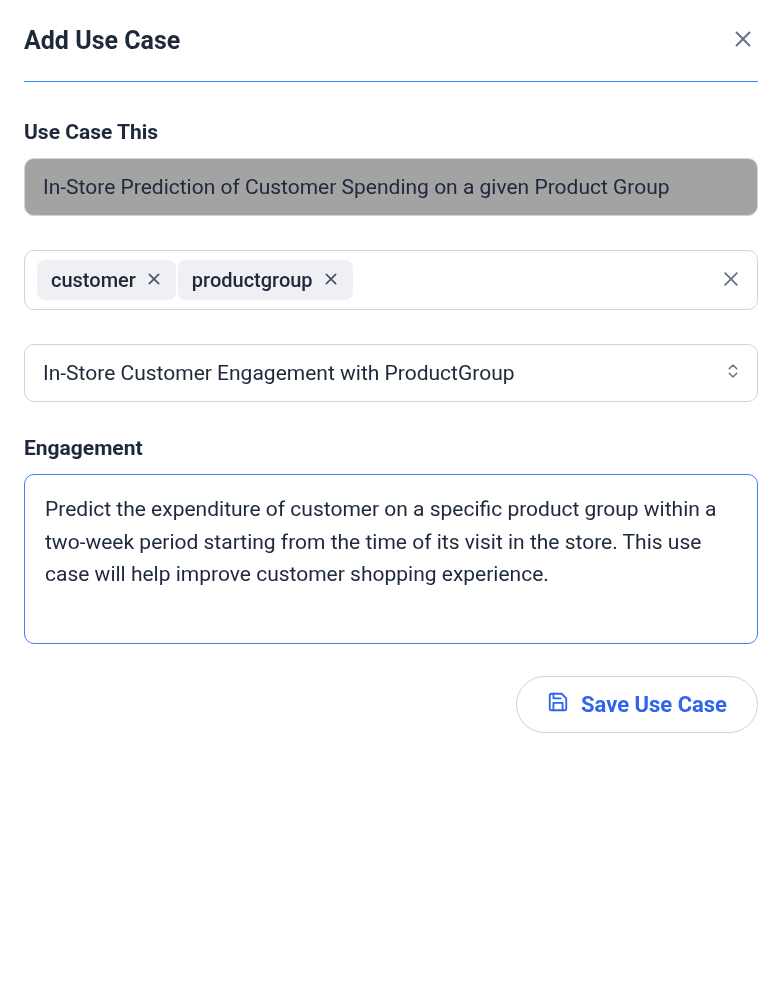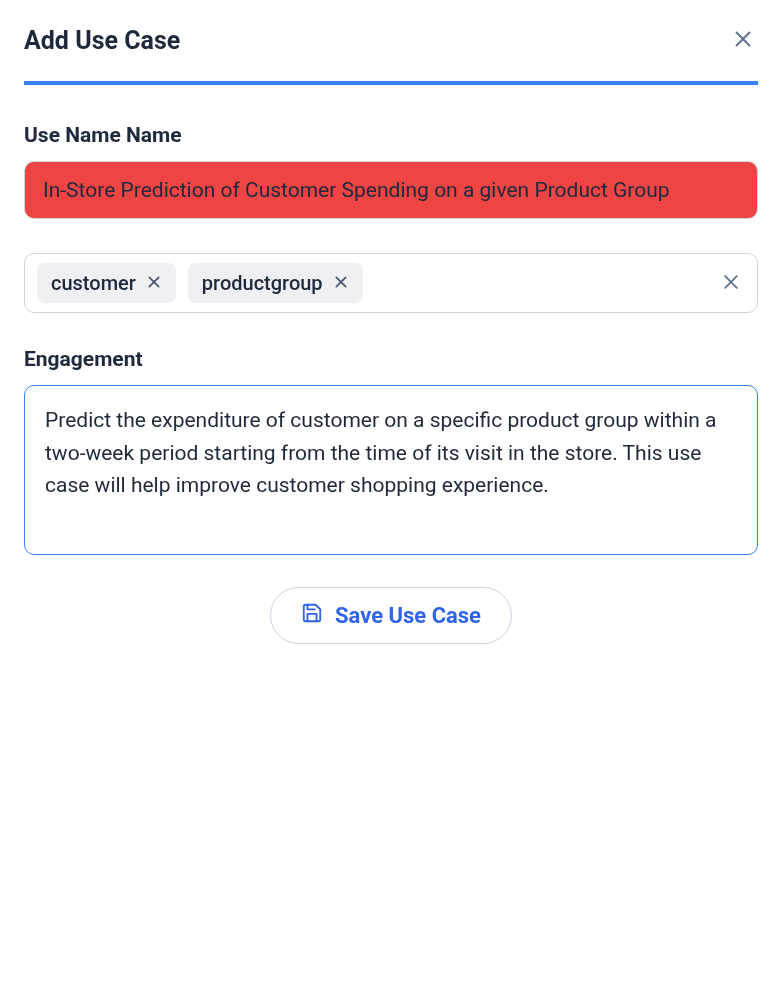--- a/index.html
+++ b/index.html
@@ -12,21 +12,21 @@
     background: #ffffff;
     color: #1e293b;
     width: 782px;
     padding: 24px;
   }
   .header {
     display: flex;
     justify-content: space-between;
     align-items: center;
     padding-bottom: 24px;
-    border-bottom: 4px solid #3b82f6;
+    border-bottom: 1px solid #3b82f6;
     margin-bottom: 38px;
   }
   .header-title {
     font-size: 25px;
     font-weight: 700;
     color: #1e293b;
   }
   .close-btn {
     background: transparent;
     border: none;
@@ -51,31 +51,31 @@
     margin-bottom: 14px;
     display: block;
   }
   .text-input {
     width: 100%;
     border: 1px solid #d1d5db;
     border-radius: 10px;
     padding: 16px 18px;
     font-size: 21px;
     color: #1e293b;
-    background: #ef4444;
+    background: #a3a3a3;
     font-family: inherit;
   }
   .tag-input-container {
     width: 100%;
     border: 1px solid #d1d5db;
     border-radius: 10px;
     padding: 8px 12px;
     display: flex;
     align-items: center;
-    gap: 12px;
+    gap: 2px;
     flex-wrap: wrap;
     min-height: 60px;
   }
   .tag {
     display: inline-flex;
     align-items: center;
     gap: 10px;
     background: #eef0f3;
     border-radius: 8px;
     padding: 8px 14px;
@@ -151,21 +151,21 @@
     font-size: 21px;
     color: #1e293b;
     background: #ffffff;
     resize: none;
     font-family: inherit;
     line-height: 1.55;
     min-height: 170px;
   }
   .save-row {
     display: flex;
-    justify-content: center;
+    justify-content: flex-end;
     margin-top: 28px;
   }
   .save-btn {
     display: inline-flex;
     align-items: center;
     gap: 12px;
     background: #ffffff;
     border: 1px solid #cbd5e1;
     border-radius: 9999px;
     padding: 14px 30px;
@@ -189,21 +189,21 @@
     <span>
       <svg viewBox="0 0 24 24" fill="none" stroke="currentColor" stroke-width="2.2" stroke-linecap="round">
         <line x1="5" y1="5" x2="19" y2="19"></line>
         <line x1="19" y1="5" x2="5" y2="19"></line>
       </svg>
     </span>
   </button>
 </div>
 
 <div class="field-group">
-  <label class="field-label">Use Name Name</label>
+  <label class="field-label">Use Case This</label>
   <input type="text" class="text-input" value="In-Store Prediction of Customer Spending on a given Product Group" style="">
 </div>
 
 <div class="field-group">
   <div class="tag-input-container">
     <span class="tag">
       <span>customer</span>
       <button class="tag-remove">
         <span>
           <svg viewBox="0 0 24 24" fill="none" stroke="currentColor" stroke-width="2.5" stroke-linecap="round">
@@ -229,20 +229,29 @@
         <svg viewBox="0 0 24 24" fill="none" stroke="currentColor" stroke-width="2.2" stroke-linecap="round">
           <line x1="5" y1="5" x2="19" y2="19"></line>
             <line x1="19" y1="5" x2="5" y2="19"></line>
         </svg>
       </span>
     </button>
   </div>
 </div>
 
 <div class="field-group">
+  <div class="select-container">
+    <div class="select-display">In-Store Customer Engagement with ProductGroup</div>
+    <span class="select-chevrons">
+      <svg viewBox="0 0 24 24" fill="none" stroke="currentColor" stroke-width="2" stroke-linecap="round" stroke-linejoin="round">
+        <polyline points="7 9 12 4 17 9"></polyline>
+        <polyline points="7 15 12 20 17 15"></polyline>
+      </svg>
+    </span>
+  </div>
 </div>
 
 <div class="field-group">
 </div>
 
 <div class="field-group" style="margin-bottom:10px">
   <label class="field-label">Engagement</label>
   <textarea class="textarea-input" style="">Predict the expenditure of customer on a specific product group within a two-week period starting from the time of its visit in the store. This use case will help improve customer shopping experience.</textarea>
 </div>
 

